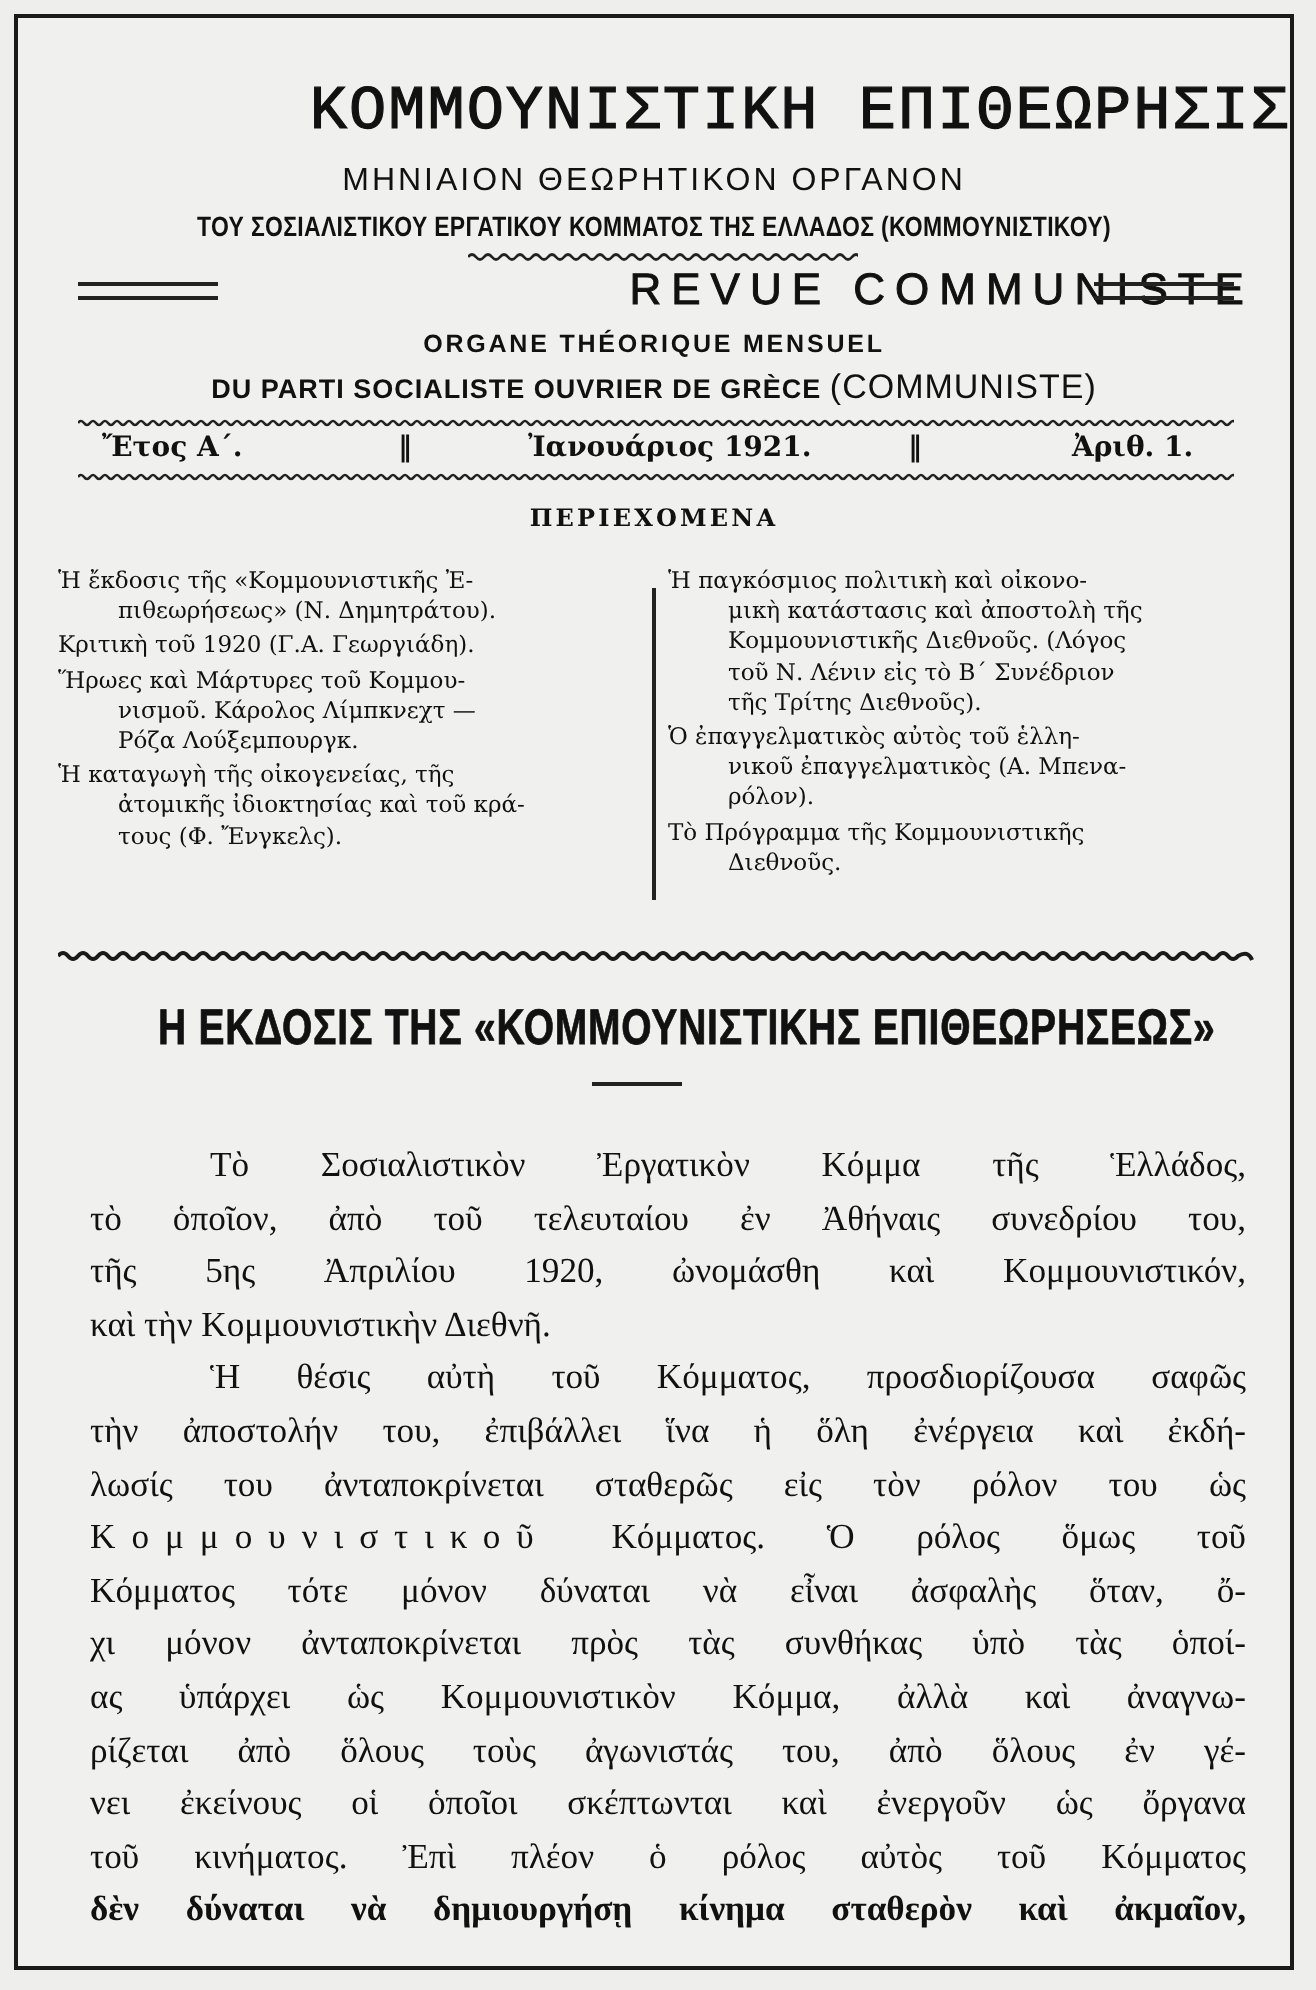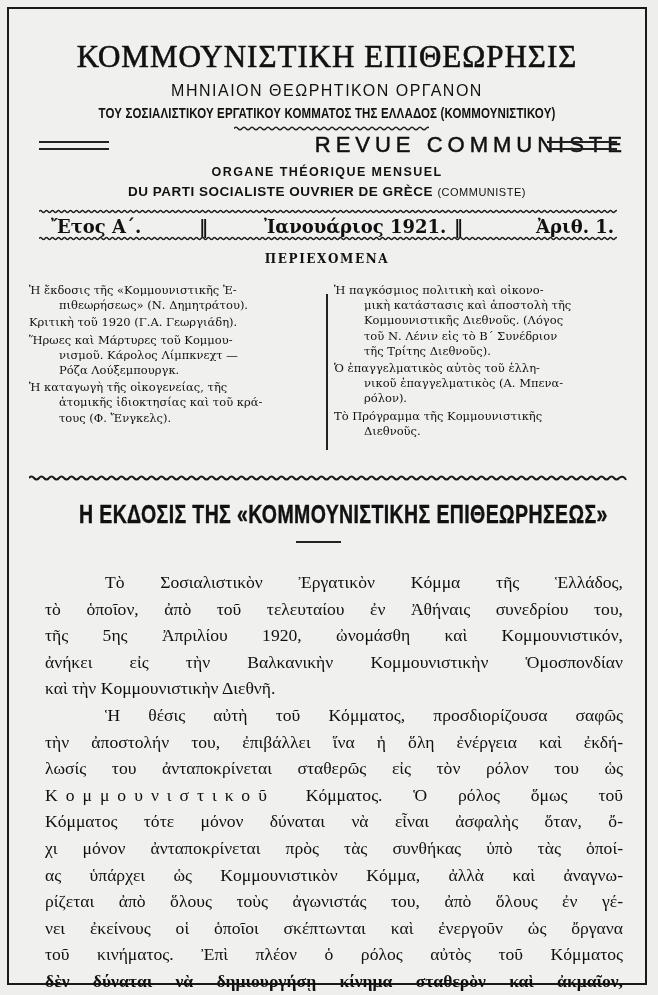--- a/index.html
+++ b/index.html
@@ -13,22 +13,22 @@
     position: absolute; left: 7px; top: 7px;
     width: 640px; height: 978px;
     border: 2px solid #1a1a1a;
     background: #f0f0ee;
     box-sizing: border-box;
   }
   .abs { position: absolute; white-space: nowrap; }
   .center { left: 0; right: 0; text-align: center; }
 
   .masthead-gr {
-    top: 30px; font-family: Liberation Serif, serif;
-    font-size: 31px; letter-spacing: 1px; font-weight: 400;
+    top: 30px; font-family: Liberation Mono, monospace;
+    font-size: 31px; letter-spacing: 1px; font-weight: 400; text-align: right;
     -webkit-text-stroke: 0.6px #111;
   }
   .sub-gr1 {
     top: 73px; font-family: "Liberation Sans", sans-serif;
     font-size: 16px; letter-spacing: 1.5px;
   }
   .sub-gr2 {
     top: 96px; font-family: "Liberation Sans Narrow", "Liberation Sans", sans-serif;
     font-size: 14px; font-weight: 700; transform: scaleX(0.82); letter-spacing: 0.2px;
   }
@@ -46,29 +46,29 @@
   .dbl-left { left: 10px; }
   .dbl-right { right: 10px; }
   .fr-sub1 {
     top: 156px; font-family: "Liberation Sans", sans-serif;
     font-size: 12.5px; font-weight: 700; letter-spacing: 1.4px;
   }
   .fr-sub2 {
     top: 175px; font-family: "Liberation Sans", sans-serif;
     font-size: 13.5px; font-weight: 700; letter-spacing: 0.5px;
   }
-  .fr-sub2 .plain { font-weight: 400; font-size: 11px; }
+  .fr-sub2 .plain { font-weight: 400; font-size: 17px; }
 
   .wavy-line { left: 30px; width: 578px; height: 5px; }
   .w1 { top: 200px; }
   .w2 { top: 227px; }
 
   .issue-row {
     top: 207px; left: 30px; width: 578px; height: 18px;
-    font-family: "DejaVu Serif", serif; font-size: 18px; font-weight: 700;
+    font-family: "DejaVu Serif", serif; font-size: 14px; font-weight: 700;
   }
   .issue-row span { position: absolute; top: 0; }
   .issue-year { left: 12px; }
   .sep1 { left: 160px; }
   .issue-date { left: 225px; }
   .sep2 { left: 415px; }
   .issue-num { left: 497px; }
 
   .contents-title {
     top: 243px; font-family: "DejaVu Serif", serif;
@@ -195,21 +195,20 @@
     <path d="M0 4 Q 2.5 1 5 4 T 10 4 T 15 4 T 20 4 T 25 4 T 30 4 T 35 4 T 40 4 T 45 4 T 50 4 T 55 4 T 60 4 T 65 4 T 70 4 T 75 4 T 80 4 T 85 4 T 90 4 T 95 4 T 100 4 T 105 4 T 110 4 T 115 4 T 120 4 T 125 4 T 130 4 T 135 4 T 140 4 T 145 4 T 150 4 T 155 4 T 160 4 T 165 4 T 170 4 T 175 4 T 180 4 T 185 4 T 190 4 T 195 4 T 200 4 T 205 4 T 210 4 T 215 4 T 220 4 T 225 4 T 230 4 T 235 4 T 240 4 T 245 4 T 250 4 T 255 4 T 260 4 T 265 4 T 270 4 T 275 4 T 280 4 T 285 4 T 290 4 T 295 4 T 300 4 T 305 4 T 310 4 T 315 4 T 320 4 T 325 4 T 330 4 T 335 4 T 340 4 T 345 4 T 350 4 T 355 4 T 360 4 T 365 4 T 370 4 T 375 4 T 380 4 T 385 4 T 390 4 T 395 4 T 400 4 T 405 4 T 410 4 T 415 4 T 420 4 T 425 4 T 430 4 T 435 4 T 440 4 T 445 4 T 450 4 T 455 4 T 460 4 T 465 4 T 470 4 T 475 4 T 480 4 T 485 4 T 490 4 T 495 4 T 500 4 T 505 4 T 510 4 T 515 4 T 520 4 T 525 4 T 530 4 T 535 4 T 540 4 T 545 4 T 550 4 T 555 4 T 560 4 T 565 4 T 570 4 T 575 4 T 580 4 T 585 4 T 590 4 Q 595 1 597 6" fill="none" stroke="#1a1a1a" stroke-width="2"></path>
   </svg>
 
   <div class="abs center article-title">Η ΕΚΔΟΣΙΣ ΤΗΣ «ΚΟΜΜΟΥΝΙΣΤΙΚΗΣ ΕΠΙΘΕΩΡΗΣΕΩΣ»</div>
   <div class="title-rule"></div>
 
   <div class="body-text">
     <span class="ln first">Τὸ Σοσιαλιστικὸν Ἐργατικὸν Κόμμα τῆς Ἑλλάδος,</span>
     <span class="ln">τὸ ὁποῖον, ἀπὸ τοῦ τελευταίου ἐν Ἀθήναις συνεδρίου του,</span>
     <span class="ln">τῆς 5ης Ἀπριλίου 1920, ὠνομάσθη καὶ Κομμουνιστικόν,</span>
-    <span class="ln">ἀνήκει εἰς τὴν Βαλκανικὴν Κομμουνιστικὴν Ὁμοσπονδίαν</span>
     <span class="ln last">καὶ τὴν Κομμουνιστικὴν Διεθνῆ.</span>
     <span class="ln first">Ἡ θέσις αὐτὴ τοῦ Κόμματος, προσδιορίζουσα σαφῶς</span>
     <span class="ln">τὴν ἀποστολήν του, ἐπιβάλλει ἵνα ἡ ὅλη ἐνέργεια καὶ ἐκδή-</span>
     <span class="ln">λωσίς του ἀνταποκρίνεται σταθερῶς εἰς τὸν ρόλον του ὡς</span>
     <span class="ln"><span class="spaced">Κομμουνιστικοῦ</span> <span>Κόμματος. Ὁ ρόλος ὅμως τοῦ</span></span>
     <span class="ln">Κόμματος τότε μόνον δύναται νὰ εἶναι ἀσφαλὴς ὅταν, ὄ-</span>
     <span class="ln">χι μόνον ἀνταποκρίνεται πρὸς τὰς συνθήκας ὑπὸ τὰς ὁποί-</span>
     <span class="ln">ας ὑπάρχει ὡς Κομμουνιστικὸν Κόμμα, ἀλλὰ καὶ ἀναγνω-</span>
     <span class="ln">ρίζεται ἀπὸ ὅλους τοὺς ἀγωνιστάς του, ἀπὸ ὅλους ἐν γέ-</span>
     <span class="ln">νει ἐκείνους οἱ ὁποῖοι σκέπτωνται καὶ ἐνεργοῦν ὡς ὄργανα</span>

